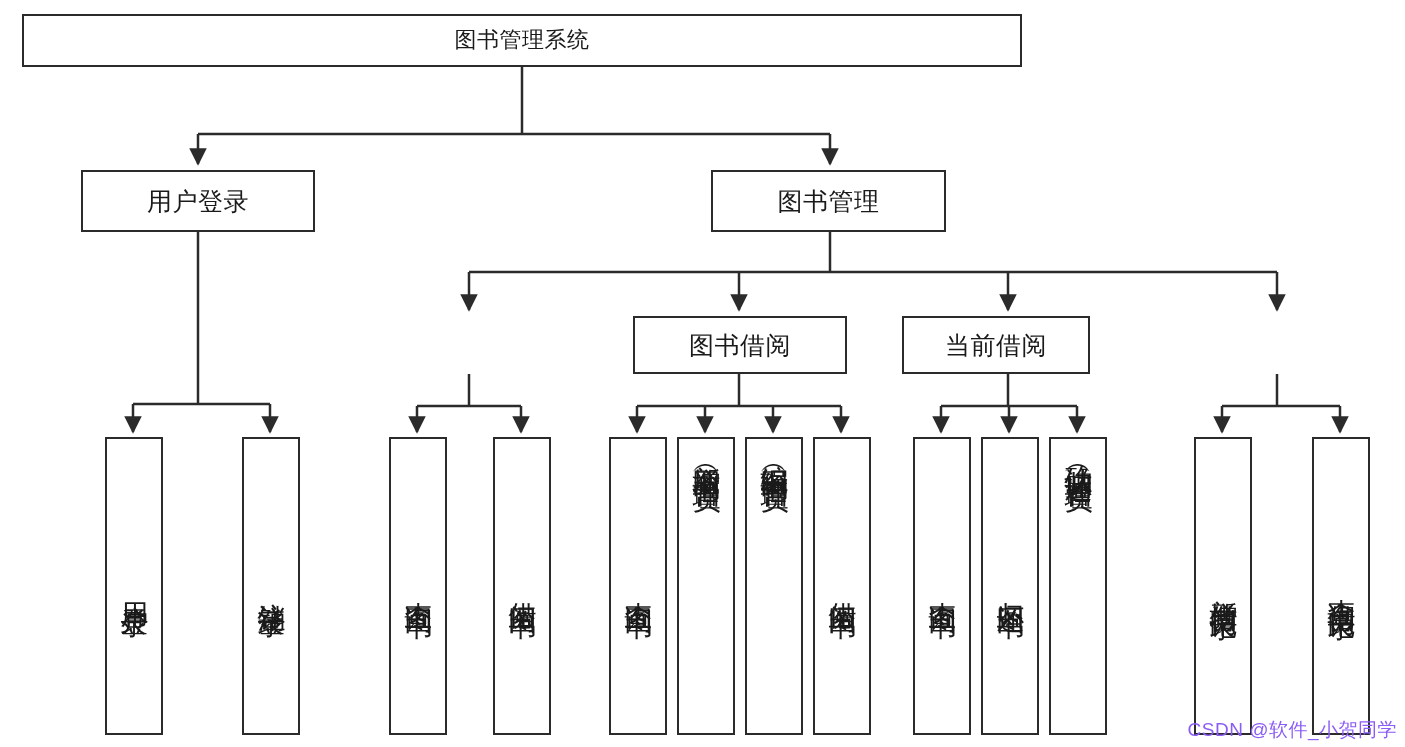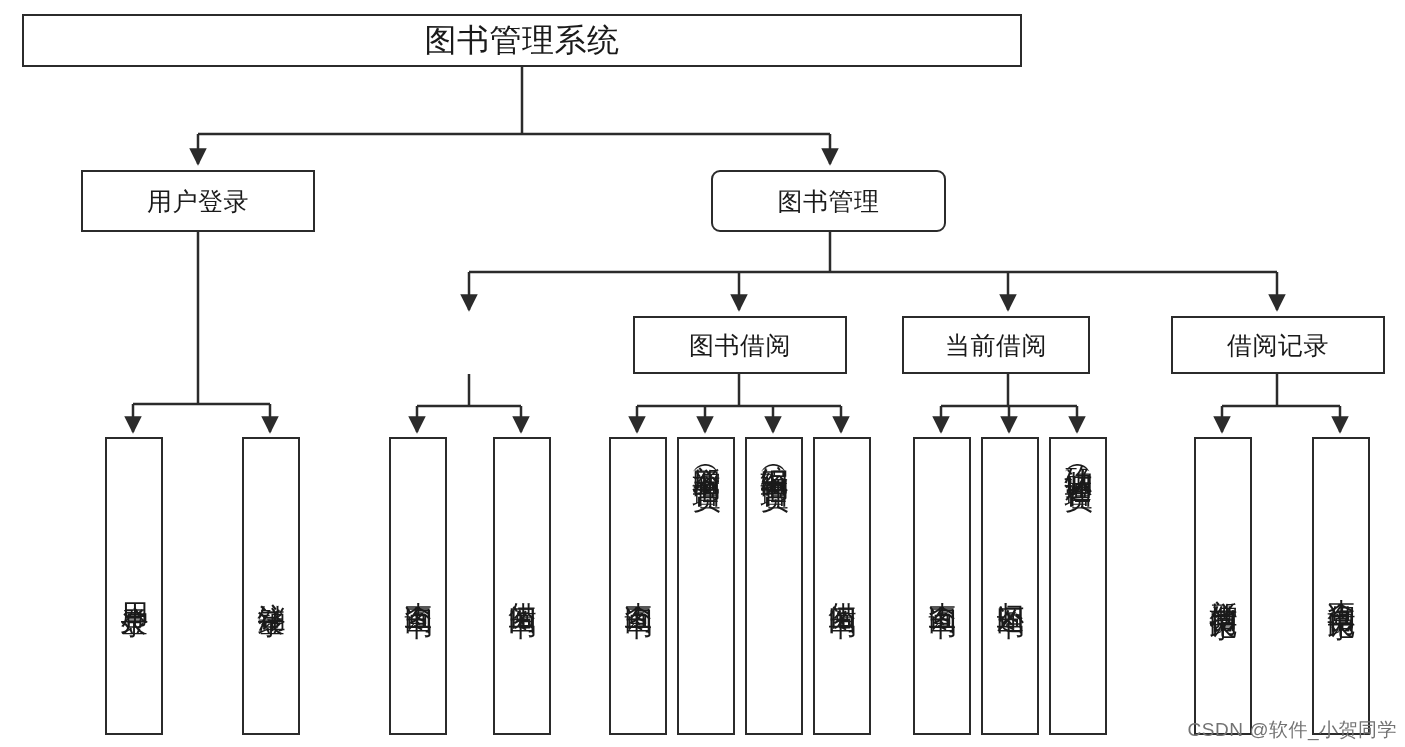--- a/index.html
+++ b/index.html
@@ -39,21 +39,21 @@
   .node .lbl {
     display: block;
     line-height: 1.12;
     letter-spacing: 0.5px;
   }
   
   .h-node .lbl {
     font-size: 25px;
     white-space: nowrap;
   }
-  #n-root .lbl { font-size: 32px; }
+  #n-root .lbl { font-size: 22px; }
 
   
   .v-node {
     align-items: flex-start;
     padding-top: 4px;
   }
   .v-node .lbl {
     writing-mode: vertical-rl;
     text-orientation: upright;
     font-size: 28px;
@@ -63,21 +63,21 @@
   }
   .v-node.centered {
     align-items: center;
     padding-top: 0;
   }
   #watermark {
     position: absolute;
     right: 8px;
     bottom: 4px;
     font-size: 19px;
-    color: #737373;
+    color: #8b5cf6;
     z-index: 5;
     white-space: nowrap;
     letter-spacing: 0.5px;
   }
 </style>
 </head>
 <body>
 
 <div id="canvas">
 
@@ -131,32 +131,29 @@
     </g>
   </svg>
 
   <div class="node h-node" id="n-root" style="left:22px; top:14px; width:1000px; height:53px;">
     <span class="lbl">图书管理系统</span>
   </div>
 
   <div class="node h-node" style="left:81px; top:170px; width:234px; height:62px;">
     <span class="lbl">用户登录</span>
   </div>
-  <div class="node h-node" style="left:711px; top:170px; width:235px; height:62px;border-radius:9px;">
+  <div class="node h-node" style="left:711px; top:170px; width:235px; height:62px;">
     <span class="lbl">图书管理</span>
   </div>
 
   <div class="node h-node" style="left:633px; top:316px; width:214px; height:58px;align-items:center;">
     <span class="lbl">图书借阅</span>
   </div>
   <div class="node h-node" style="left:902px; top:316px; width:188px; height:58px;">
     <span class="lbl">当前借阅</span>
-  </div>
-  <div class="node h-node" style="left:1171px; top:316px; width:214px; height:58px;">
-    <span class="lbl">借阅记录</span>
   </div>
 
   <div class="node v-node centered" style="left:105px; top:437px; width:58px; height:298px;">
     <span class="lbl">用户登录</span>
   </div>
   <div class="node v-node centered" style="left:242px; top:437px; width:58px; height:298px;">
     <span class="lbl">注销登录</span>
   </div>
 
   <div class="node v-node centered" style="left:389px; top:437px; width:58px; height:298px;">

